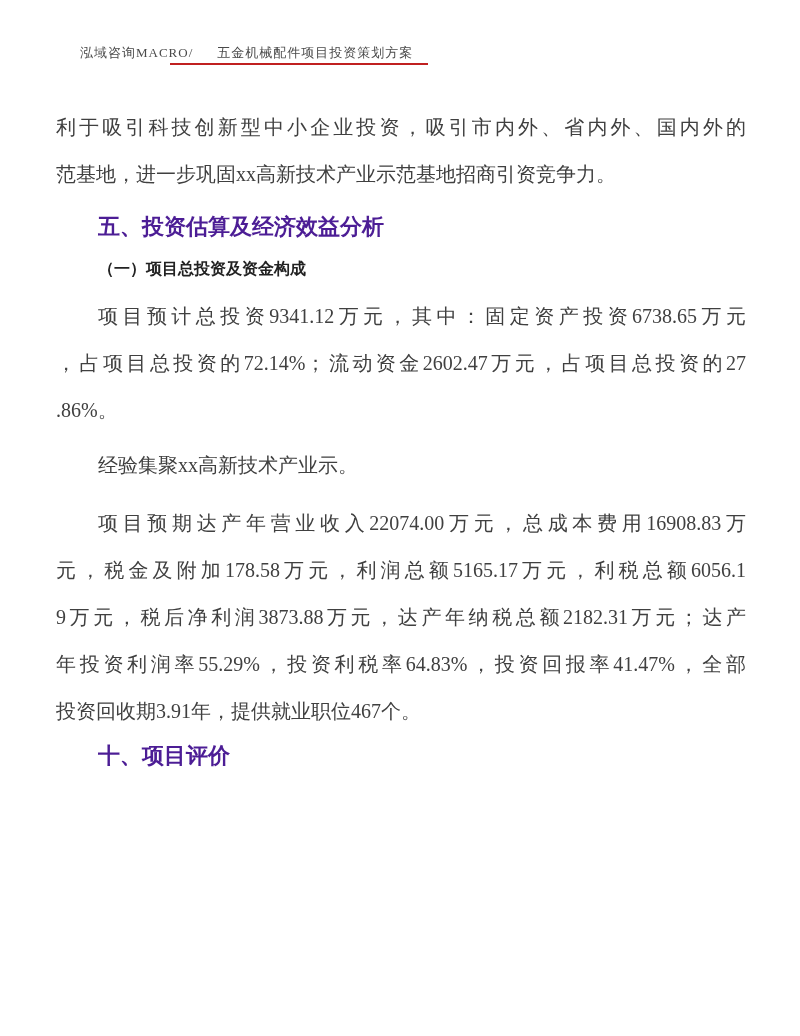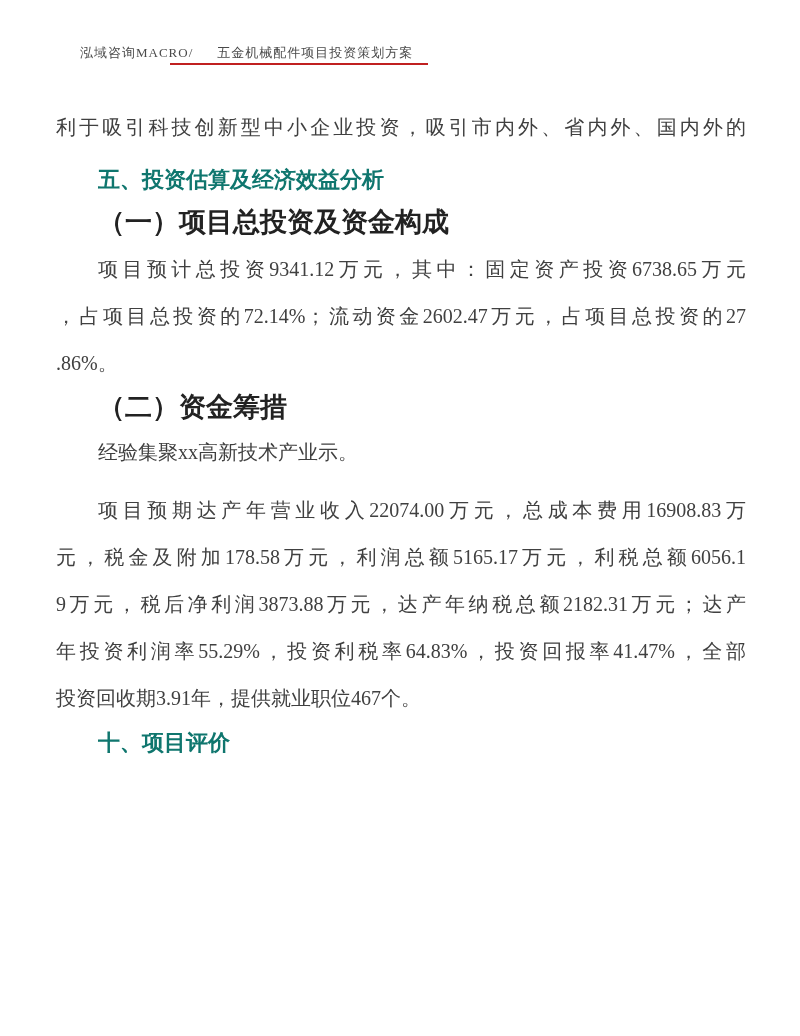--- a/index.html
+++ b/index.html
@@ -47,28 +47,28 @@
   .full { text-align: justify; text-align-last: justify; }
   .last { text-align: left; text-align-last: left; }
   .indent { text-indent: 42px; }
   .h-major {
     margin: 14px 0 0 0;
     padding-left: 42px;
     font-family: "Liberation Sans", "DejaVu Sans", sans-serif;
     font-weight: 700;
     font-size: 22px;
     line-height: 30px;
-    color: #0f766e;
+    color: #4c1d95;
   }
   .h-sub {
     margin: 13px 0 0 0;
     padding-left: 42px;
     font-family: "Liberation Serif", "DejaVu Serif", serif;
     font-weight: 700;
-    font-size: 27px;
+    font-size: 16px;
     line-height: 28px;
     color: #222222;
   }
   .para { margin-top: 10px; }
   .para-first { margin-top: 0; }
   .mt-6 { margin-top: 6px; }
   .mt-8 { margin-top: 8px; }
   .mt-11 { margin-top: 11px; }
 </style>
 </head>
@@ -78,33 +78,33 @@
 
   <div class="header">
     <span class="brand">泓域咨询MACRO/</span><span class="doc-title">五金机械配件项目投资策划方案</span>
   </div>
   <div class="red-underline" style="background: rgb(192, 32, 32);"></div>
 
   <div class="content">
 
     <div class="para para-first">
       <div class="bl full">利于吸引科技创新型中小企业投资，吸引市内外、省内外、国内外的</div>
+      <div class="bl last">范基地，进一步巩固xx高新技术产业示范基地招商引资竞争力。</div>
     </div>
 
     <div class="h-major">五、投资估算及经济效益分析</div>
 
     <div class="h-sub">（一）项目总投资及资金构成</div>
 
     <div class="para">
       <div class="bl full indent">项目预计总投资9341.12万元，其中：固定资产投资6738.65万元</div>
       <div class="bl full">，占项目总投资的72.14%；流动资金2602.47万元，占项目总投资的27</div>
       <div class="bl last">.86%。</div>
     </div>
 
-    <div class="h-sub mt-6">（二）资金筹措</div>
 
     <div class="para mt-8">
       <div class="bl last indent">经验集聚xx高新技术产业示。</div>
     </div>
 
 
     <div class="para mt-11">
       <div class="bl full indent">项目预期达产年营业收入22074.00万元，总成本费用16908.83万</div>
       <div class="bl full">元，税金及附加178.58万元，利润总额5165.17万元，利税总额6056.1</div>
       <div class="bl full">9万元，税后净利润3873.88万元，达产年纳税总额2182.31万元；达产</div>

